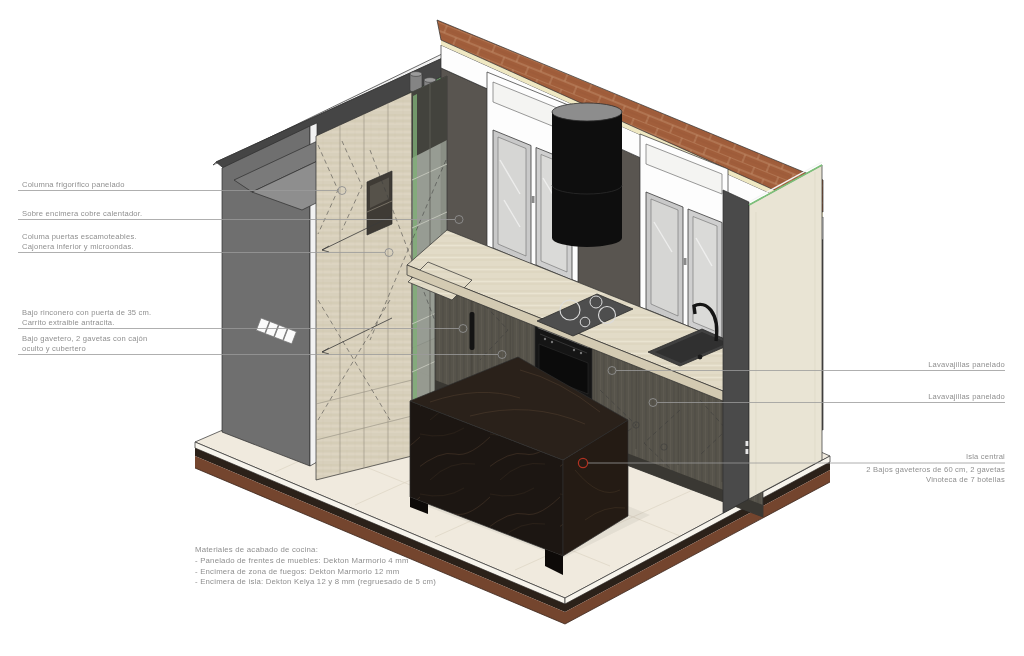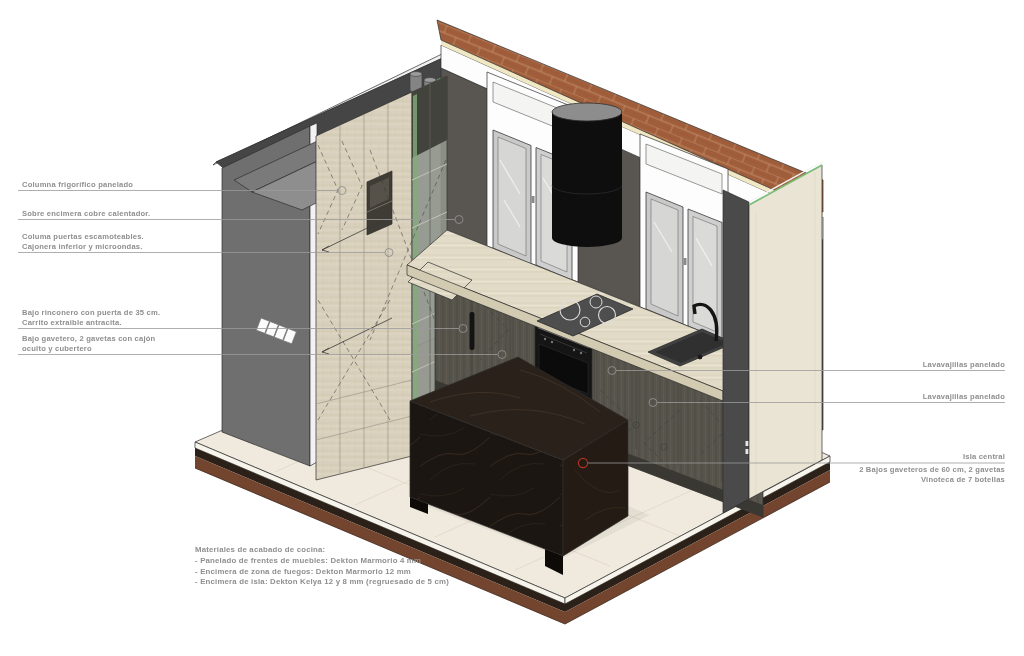--- a/index.html
+++ b/index.html
@@ -1,17 +1,17 @@
 <!DOCTYPE html>
 <html><head>
 <meta charset="utf-8">
 <style>
   html,body{margin:0;padding:0;background:#ffffff;}
   #stage{position:relative;width:1024px;height:656px;background:#fff;overflow:hidden;
-         font-family:"Liberation Sans", sans-serif;font-weight:bold;}
+         font-family:"Liberation Sans", sans-serif;}
   svg{position:absolute;inset:0;}
   text{font-family:"Liberation Sans", sans-serif;}
   .ann{font-size:7.6px;fill:#8f8f8f;letter-spacing:.2px;}
   .note{font-size:7.8px;fill:#8f8f8f;letter-spacing:.2px;}
   .lead{stroke:#9b9b9b;stroke-width:.8;fill:none;}
   .mark{stroke:#8f8f8f;stroke-width:.9;fill:none;}
   .edge{stroke:#2e2e2e;stroke-width:.7;}
   .dash{stroke:#3a3a3a;stroke-width:.7;fill:none;stroke-dasharray:4.5,3.5;opacity:.75;}
   .seam{stroke:#8f897c;stroke-width:.7;opacity:.8;}
   .wseam{stroke:#3c3a34;stroke-width:.7;opacity:.8;}

